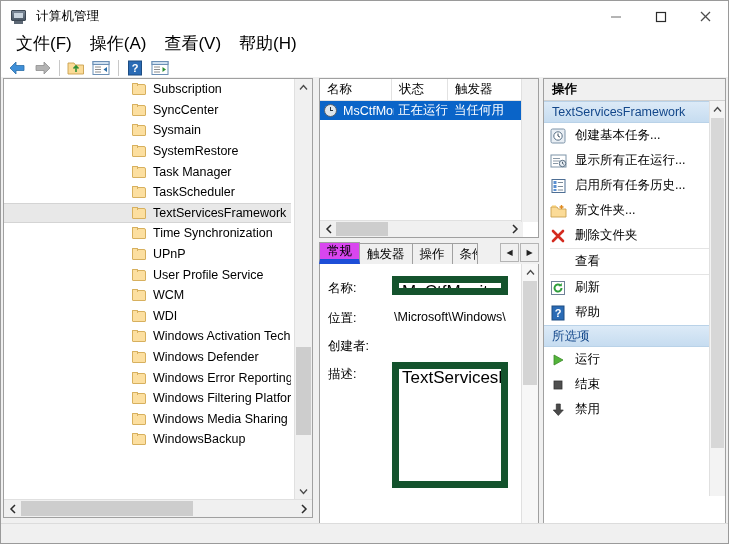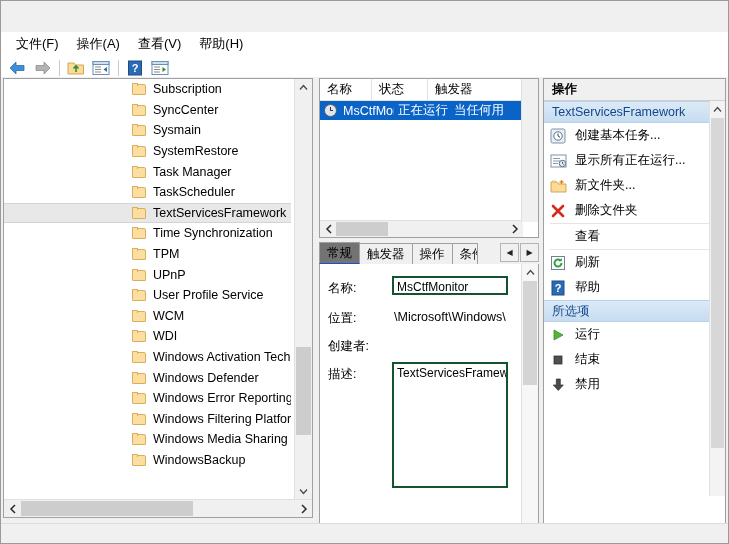--- a/index.html
+++ b/index.html
@@ -91,21 +91,21 @@
     left: 0; top: 31px;
     width: 727px; height: 23px;
     background: #ffffff;
     display: flex;
     align-items: center;
     padding-left: 6px;
     box-sizing: border-box;
   }
   .menu-item {
     padding: 2px 9px;
-    font-size: 13px;
+    font-size: 17px;
     color: #000;
     white-space: nowrap;
   }
 
   
   .toolbar {
     position: absolute;
     left: 0; top: 54px;
     width: 727px; height: 26px;
     background: #ffffff;
@@ -345,22 +345,22 @@
     align-items: center;
     font-size: 12.5px;
     background: #f0f0f0;
     border: 1px solid #a0a0a0;
     border-bottom: none;
     margin-right: -1px;
     box-sizing: border-box;
     white-space: nowrap;
   }
   .tab.active {
-    background: #737373;
-    border-bottom: 1px solid #1d4ed8;
+    background: #d946ef;
+    border-bottom: 5px solid #1d4ed8;
     height: 22px;
     position: relative;
     z-index: 2;
   }
   .tab.clipped {
     overflow: hidden;
     max-width: 26px;
     padding-right: 0;
   }
   .tab-nav {
@@ -396,22 +396,22 @@
     display: flex;
     align-items: flex-start;
   }
   .form-label {
     font-size: 12.5px;
     color: #000;
     white-space: nowrap;
   }
   .form-input {
     background: #ffffff;
-    border: 2px solid #14532d;
-    font-size: 12px;
+    border: 7px solid #14532d;
+    font-size: 17px;
     color: #000;
     padding: 1px 3px;
     box-sizing: border-box;
     white-space: nowrap;
     overflow: hidden;
   }
   .form-static {
     font-size: 12.5px;
     color: #000;
     white-space: nowrap;
@@ -564,20 +564,45 @@
     background: #f0f0f0;
     border-top: 1px solid #dcdcdc;
     box-sizing: border-box;
   }
 </style>
 </head>
 <body>
 
 <div class="window">
 
+  <div class="titlebar">
+    <div class="title-icon">
+      <div class="mon"></div>
+      <div class="base"></div>
+    </div>
+    <span class="title-text">计算机管理</span>
+    <div class="wincontrols">
+      <div class="wc">
+        <svg width="12" height="12" viewBox="0 0 12 12">
+            <line x1="1" y1="6" x2="11" y2="6" stroke="#6b6b6b" stroke-width="1"></line>
+          </svg>
+      </div>
+      <div class="wc">
+        <svg width="12" height="12" viewBox="0 0 12 12">
+            <rect x="1.5" y="1.5" width="9" height="9" fill="none" stroke="#2b2b2b" stroke-width="1.2"></rect>
+          </svg>
+      </div>
+      <div class="wc">
+        <svg width="13" height="13" viewBox="0 0 13 13">
+            <line x1="2" y1="2" x2="11" y2="11" stroke="#4d4d4d" stroke-width="1.2"></line>
+            <line x1="11" y1="2" x2="2" y2="11" stroke="#4d4d4d" stroke-width="1.2"></line>
+          </svg>
+      </div>
+    </div>
+  </div>
 
   <div class="menubar">
     <div class="menu-item">文件(F)</div>
     <div class="menu-item">操作(A)</div>
     <div class="menu-item">查看(V)</div>
     <div class="menu-item">帮助(H)</div>
   </div>
 
   <div class="toolbar">
     <div class="tb-btn">
@@ -657,24 +682,20 @@
           <div class="tree-row selected">
             <span class="folder"></span>
             <span class="tree-label">TextServicesFramework</span>
           </div>
           <div class="tree-row">
             <span class="folder"></span>
             <span class="tree-label">Time Synchronization</span>
           </div>
           <div class="tree-row">
             <span class="folder"></span>
-            <span class="tree-label">TPM</span>
-          </div>
-          <div class="tree-row">
-            <span class="folder"></span>
             <span class="tree-label">UPnP</span>
           </div>
           <div class="tree-row">
             <span class="folder"></span>
             <span class="tree-label">User Profile Service</span>
           </div>
           <div class="tree-row">
             <span class="folder"></span>
             <span class="tree-label">WCM</span>
           </div>
@@ -734,21 +755,21 @@
               <path d="M2 1 L6 5 L2 9" fill="none" stroke="#2b2b2b" stroke-width="1.5"></path>
             </svg>
         </div>
       </div>
     </div>
 
     <div class="pane-mid">
 
       <div class="list-box">
         <div class="list-header">
-          <div class="lh-cell" style="width:52px;">名称</div>
+          <div class="lh-cell" style="width:72px;">名称</div>
           <div class="lh-cell" style="width:56px;">状态</div>
           <div class="lh-cell" style="width:90px; border-right:none;">触发器</div>
         </div>
         <div class="list-row">
           <div class="clock-icon">
             <div class="dial"></div>
               <div class="h1"></div>
               <div class="h2"></div>
           </div>
           <div class="lr-cell" style="width:55px;">MsCtfMoni...</div>
@@ -852,20 +873,34 @@
             <line x1="3" y1="5.5" x2="10" y2="5.5" stroke="#8b9aa8" stroke-width="1"></line>
             <line x1="3" y1="8" x2="10" y2="8" stroke="#8b9aa8" stroke-width="1"></line>
             <line x1="3" y1="10.5" x2="8" y2="10.5" stroke="#8b9aa8" stroke-width="1"></line>
             <circle cx="12.5" cy="10.5" r="3.2" fill="#e8eef4" stroke="#546b80" stroke-width="1"></circle>
             <path d="M12.5 8.8 L12.5 10.5 L13.8 11.3" stroke="#35485b" stroke-width="0.9" fill="none"></path>
           </svg>
         </span>
         <span>显示所有正在运行...</span>
       </div>
 
+      <div class="act-item">
+        <span class="act-ico">
+          <svg width="17" height="16" viewBox="0 0 17 16">
+            <rect x="2" y="1.5" width="13" height="13" fill="#fff" stroke="#4d6e94" stroke-width="1"></rect>
+            <rect x="3.5" y="3" width="3" height="3" fill="#5a8fd0"></rect>
+            <rect x="3.5" y="7" width="3" height="3" fill="#5a8fd0"></rect>
+            <rect x="3.5" y="11" width="3" height="2" fill="#5a8fd0"></rect>
+            <line x1="7.8" y1="4.5" x2="13" y2="4.5" stroke="#7b8a99" stroke-width="1"></line>
+            <line x1="7.8" y1="8.5" x2="13" y2="8.5" stroke="#7b8a99" stroke-width="1"></line>
+            <line x1="7.8" y1="12" x2="13" y2="12" stroke="#7b8a99" stroke-width="1"></line>
+          </svg>
+        </span>
+        <span>启用所有任务历史...</span>
+      </div>
 
       <div class="act-item">
         <span class="act-ico">
           <svg width="17" height="16" viewBox="0 0 17 16">
             <path d="M1 4 h6 l1.4 2 h7.6 v8 h-15 z" fill="#fbdb97" stroke="#c9a04f" stroke-width="0.9"></path>
             <path d="M2 2.5 h4 v1.5 h-4 z" fill="#f3c96f"></path>
             <path d="M11.5 2 L11.5 6 M9.5 4 L13.5 4" stroke="#e08a1e" stroke-width="1.4"></path>
           </svg>
         </span>
         <span>新文件夹...</span>

